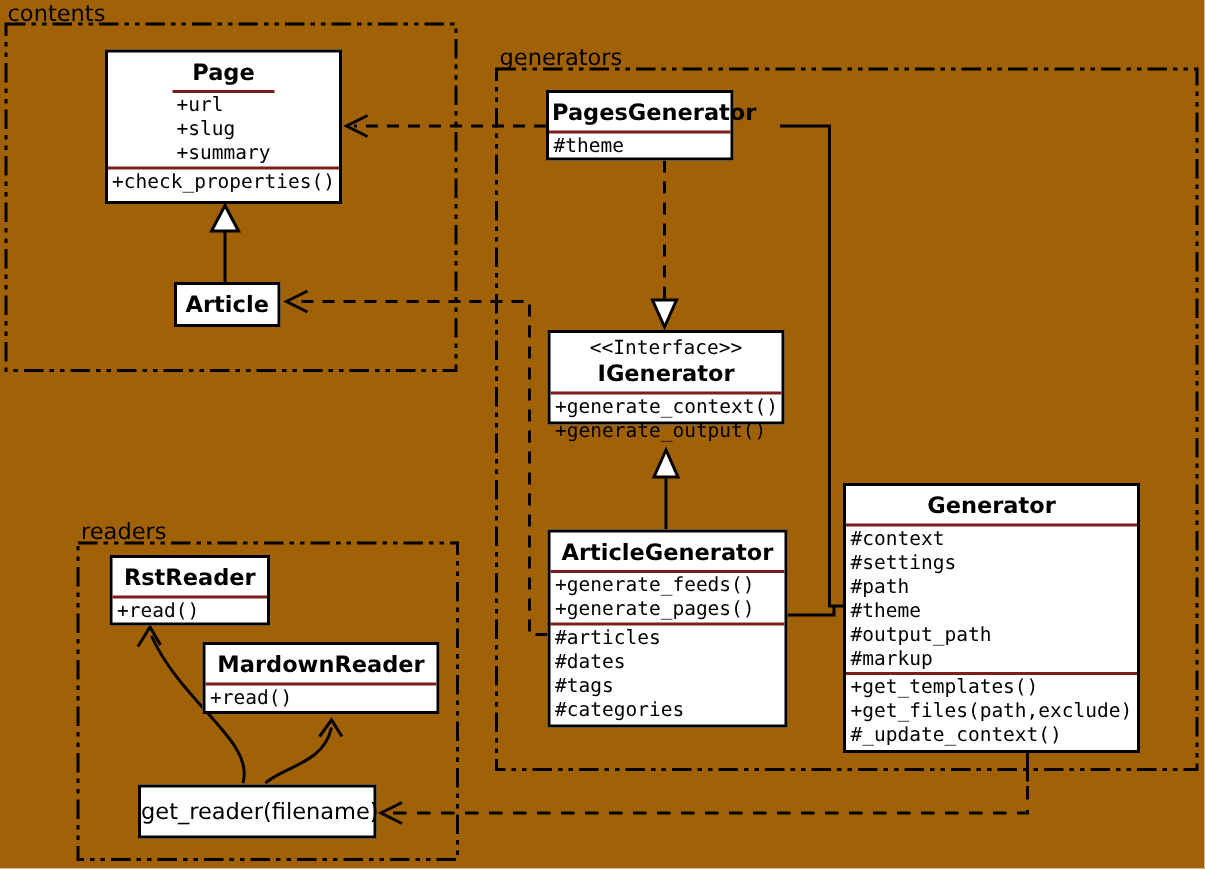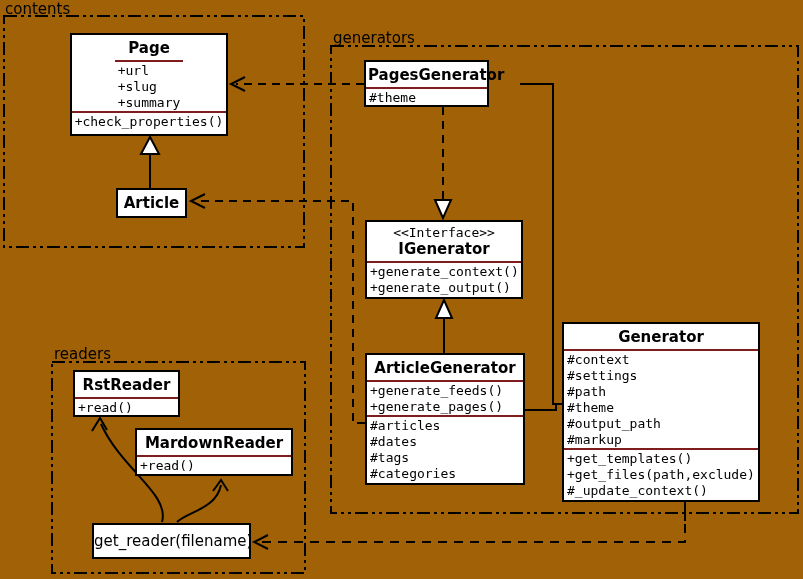--- a/index.html
+++ b/index.html
@@ -139,21 +139,21 @@
     <div class="uml-title" style="padding:0;">Article</div>
   </div>
 
   <div class="uml-box" style="left:364px; top:60px; width:125px; height:47px;">
     <div class="uml-title">PagesGenerator</div>
     <div class="uml-section">
       <div class="uml-member">#theme</div>
     </div>
   </div>
 
-  <div class="uml-box" style="left:365px; top:220px; width:158px; height:79px;">
+  <div class="uml-box" style="left:365px; top:220px; width:158px; height:63px;">
     <div>
       <div class="uml-stereotype">&lt;&lt;Interface&gt;&gt;</div>
       <div class="uml-title" style="padding-top:0;">IGenerator</div>
     </div>
     <div class="uml-section">
       <div class="uml-member">+generate_context()</div>
       <div class="uml-member">+generate_output()</div>
     </div>
   </div>
 

